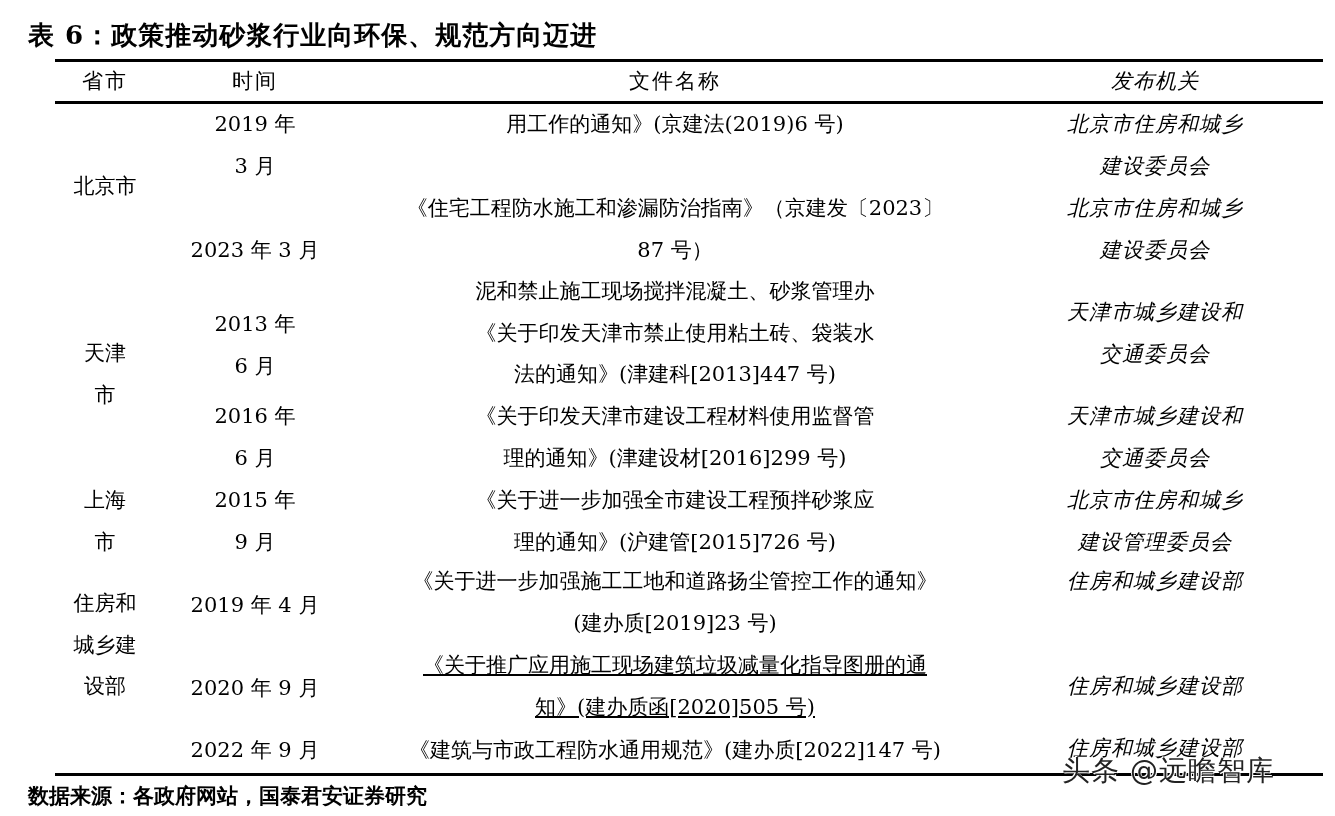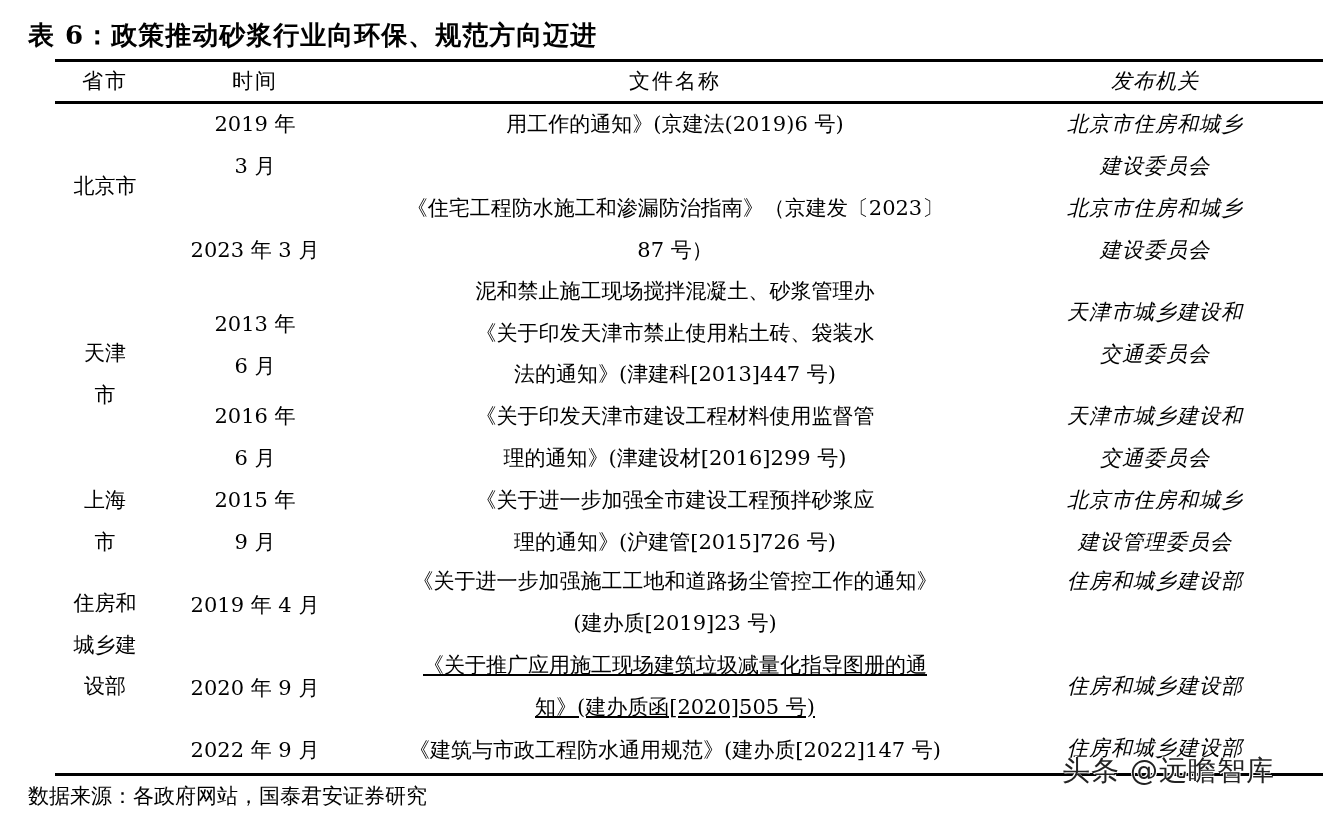--- a/index.html
+++ b/index.html
@@ -51,20 +51,21 @@
   .col-doc  { left: 355px; width: 640px; }
   .col-org  { left: 1005px; width: 300px; letter-spacing: 1px; font-style: italic; }
 
   .source {
     position: absolute;
     left: 28px;
     top: 780px;
     font-size: 21px;
     line-height: 32px;
     white-space: nowrap;
+    font-weight: bold;
   }
   .watermark {
     position: absolute;
     left: 1062px;
     top: 752px;
     font-family: "DejaVu Sans", "Liberation Sans", sans-serif;
     font-size: 28px;
     color: #222;
     letter-spacing: 1px;
     white-space: nowrap;

